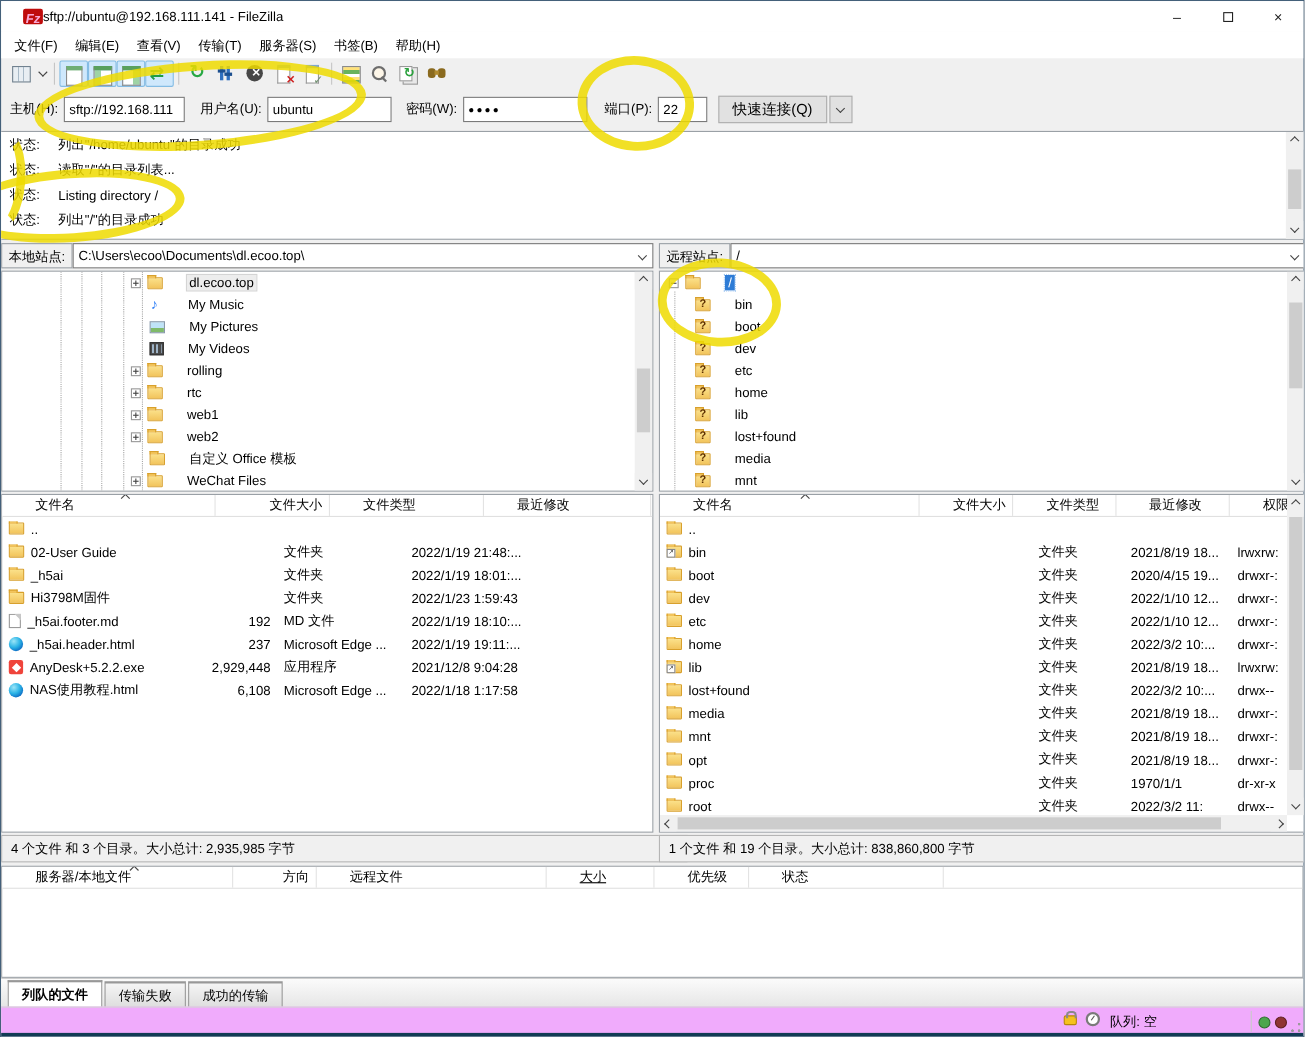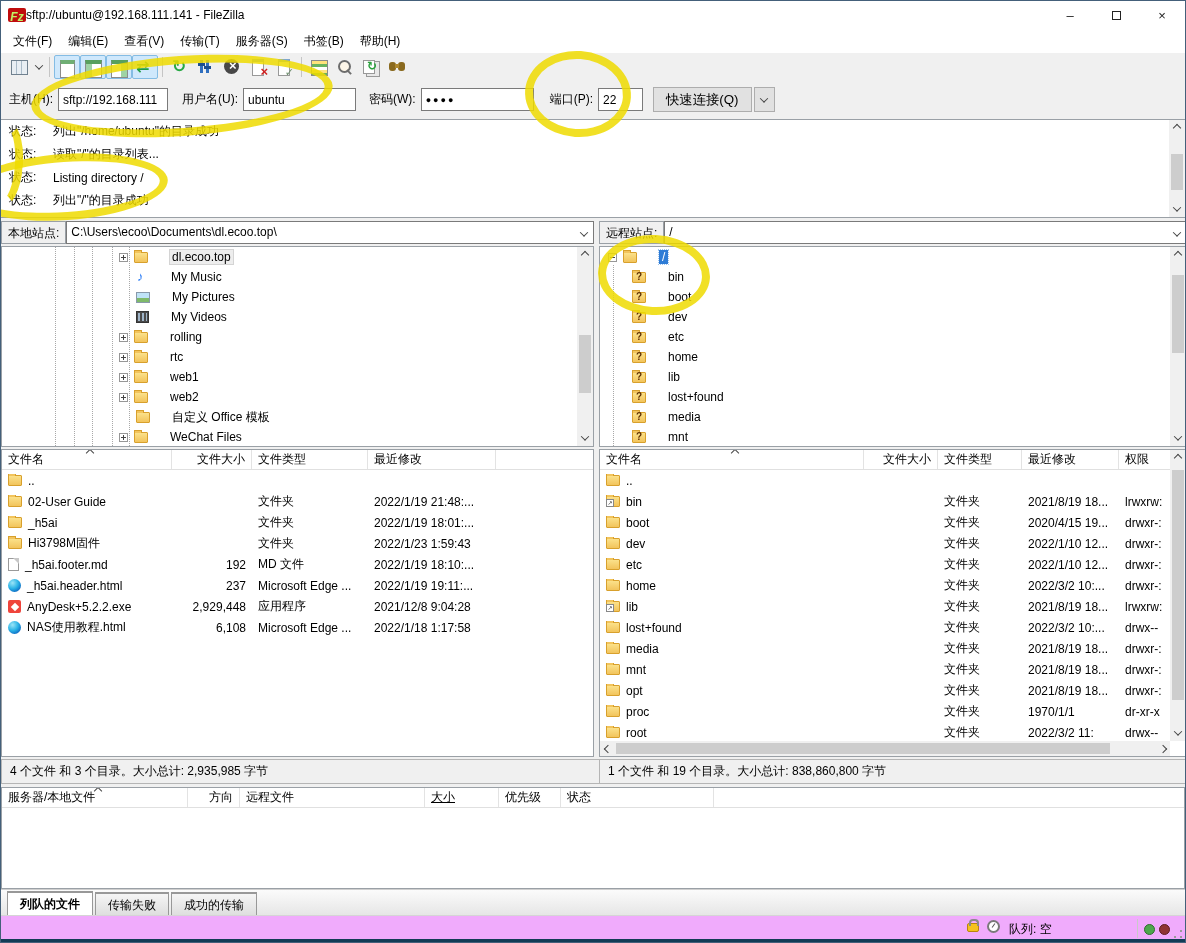--- a/index.html
+++ b/index.html
@@ -6,22 +6,22 @@
   html,body { background:#c8c8c8; }
   #window {
     position:relative; width:1186px; height:943px; overflow:hidden;
     background:#f0f0f0; border:1px solid #44607a;
     font-family:"Liberation Sans","DejaVu Sans",sans-serif; font-size:12px; color:#000;
   }
   .abs { position:absolute; }
 
   
   .titlebar { left:0; right:0; top:0; height:28px; background:#fff; display:flex; align-items:center; }
-  .fz-logo { width:18px; height:14px; margin-left:7px; background:#bf0c0c; border-radius:2px;
-    color:#bef264; font-weight:bold; font-style:italic; font-size:12px; text-align:center; line-height:18px; }
+  .fz-logo { width:18px; height:14px; margin-left:20px; background:#bf0c0c; border-radius:2px;
+    color:#f9a8d4; font-weight:bold; font-style:italic; font-size:12px; text-align:center; line-height:18px; }
   .title-text { font-size:12px; }
   .win-controls { margin-left:auto; display:flex; height:28px; }
   .win-btn { width:46px; height:28px; display:flex; align-items:center; justify-content:center; color:#222; font-size:13px; }
   .max-glyph { width:9px; height:9px; border:1px solid #222; }
 
   
   .menubar { left:0; right:0; top:28px; height:24px; background:#fff; display:flex; align-items:center; padding-left:4px; }
   .menu-item { padding:3px 8px; }
 
   
@@ -115,21 +115,21 @@
   .fi-music::after { content:"♪"; position:absolute; left:1px; top:-2px; color:#2f7ff6; font-size:13px; font-weight:bold; }
   .fi-picture { width:14px; height:11px; border:1px solid #8899aa; background:linear-gradient(#bfe3f7 55%, #7fba6a 55%); }
   .fi-video { width:13px; height:12px; background:#4a4a4a; border:1px solid #333; }
   .fi-video::after { content:""; position:absolute; left:1px; top:1px; right:1px; bottom:1px; background:repeating-linear-gradient(90deg,#9fb4c8 0 2px,#4a4a4a 2px 4px); }
 
   
   .list { top:448px; height:308px; background:#fff; border:1px solid #9aa0a6; overflow:hidden; }
   .list.local { left:0; width:593px; }
   .list.remote { left:598px; width:588px; }
   .lheader { display:flex; height:20px; border-bottom:1px solid #e0e0e0; background:#fff; position:relative; }
-  .hcell { display:flex; align-items:center; padding:0 6px; border-right:1px solid #e3e3e3; position:relative; }
+  .hcell { display:flex; align-items:center; padding:0 6px; border-right:1px solid #e3e3e3; position:relative;margin-left:24px; }
   .sort-chev { position:absolute; top:0px; left:50%; }
   .lrow { display:flex; height:21px; align-items:center; }
   .cell { padding:0 6px; white-space:nowrap; overflow:hidden; display:flex; align-items:center; }
   .cell.num { justify-content:flex-end; }
   .cell .fi { margin-right:6px; }
   .lc1{width:170px;} .lc2{width:80px;} .lc3{width:116px;} .lc4{width:128px;}
   .rc1{width:264px;} .rc2{width:74px;} .rc3{width:84px;} .rc4{width:97px;} .rc5{width:52px;}
 
   
   .pane-status { top:758px; height:25px; background:#f0f0f0; border:1px solid #b5b5b5; display:flex; align-items:center; padding:0 8px; }

